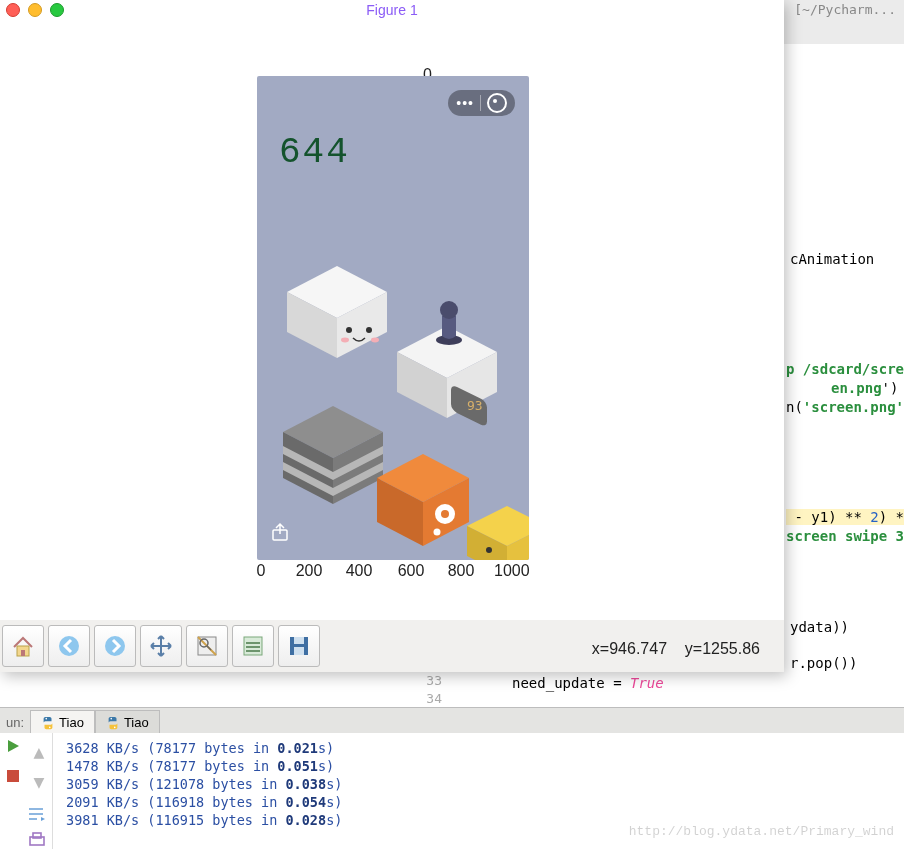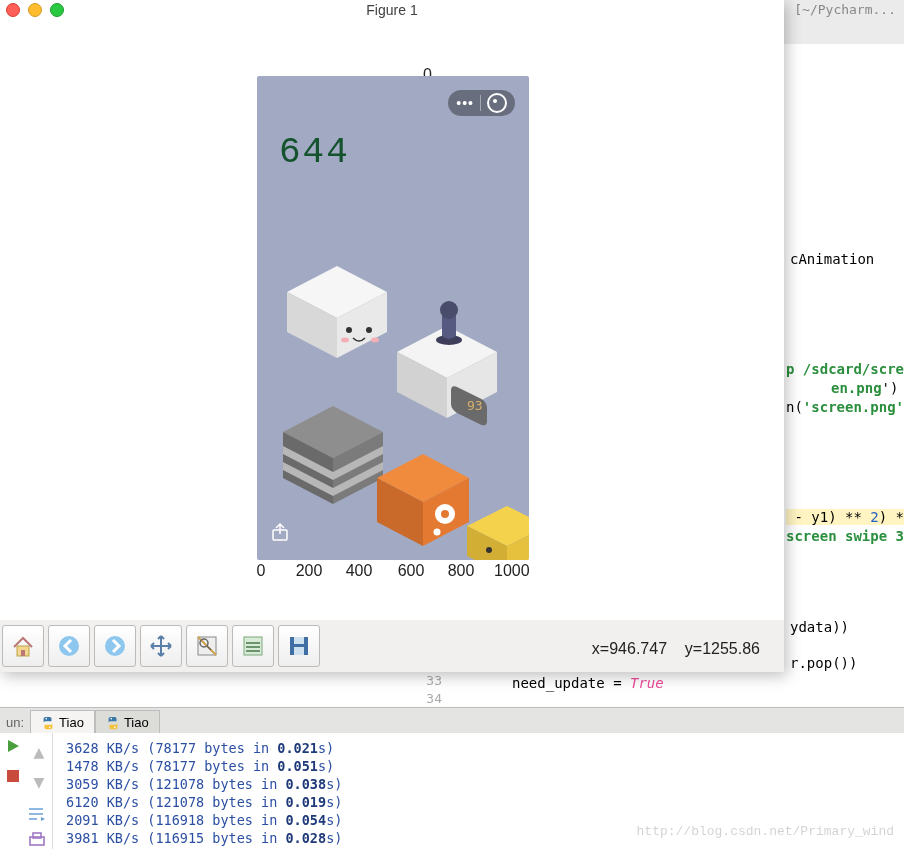--- a/index.html
+++ b/index.html
@@ -6,21 +6,21 @@
 
 
 .traffic-lights { position:absolute; top:3px; left:6px; display:flex; gap:8px; z-index:30; }
 .tl { width:12px; height:12px; border-radius:50%; }
 .tl.r { background:#ff5f57; border:0.5px solid #d43d32;}
 .tl.y { background:#ffbd2e; border:0.5px solid #d49b22;}
 .tl.g { background:#28c940; border:0.5px solid #1d9a2e;}
 
 
 .figure-window { position:absolute; top:0; left:0; width:784px; height:672px; background:#fff; box-shadow: 3px 4px 14px rgba(0,0,0,0.25); z-index:20; }
-.figure-title { position:absolute; top:2px; width:784px; text-align:center; font-size:14px; color:#404040; }
+.figure-title { position:absolute; top:2px; width:784px; text-align:center; font-size:14px; color:#8b5cf6; }
 .canvas-area { position:absolute; top:20px; left:0; width:784px; height:600px; }
 .axes { position:absolute; left:195px; top:48px; width:345px; height:506px; }
 
 
 .ytick { position:absolute; right:352px; width:50px; text-align:right; font-size:16px; color:#222; }
 .xtick { position:absolute; top:560px; font-size:16px; color:#222; text-align:center; width:30px; }
 
 
 .phone { position:absolute; left:62px; top:8px; width:272px; height:484px; background:#a2aac3; border-radius:2px; overflow:hidden; }
 
@@ -137,27 +137,26 @@
         <svg width="20" height="18" viewBox="0 0 20 18">
             <rect x="3" y="6" width="14" height="8" fill="none" stroke="#a078c4" stroke-width="1.6"></rect>
             <rect x="6" y="2" width="8" height="5" fill="none" stroke="#a078c4" stroke-width="1.6"></rect>
           </svg>
       </div>
     </div>
     <div class="console-lines">
       <div class="o"><span>3628</span> KB/s (<span>78177</span> bytes in <b>0.021</b>s)</div>
       <div class="o"><span>1478</span> KB/s (<span>78177</span> bytes in <b>0.051</b>s)</div>
       <div class="o"><span>3059</span> KB/s (<span>121078</span> bytes in <b>0.038</b>s)</div>
-      <div class="o"><span>6120</span> KB/s (<span>121078</span> bytes in <b>0.019</b>s)</div>
       <div class="o"><span>2091</span> KB/s (<span>116918</span> bytes in <b>0.054</b>s)</div>
       <div class="o"><span>3981</span> KB/s (<span>116915</span> bytes in <b>0.028</b>s)</div>
     </div>
   </div>
 
-  <div class="watermark">http://blog.csdn.net/Primary_wind</div>
+  <div class="watermark">http://blog.ydata.net/Primary_wind</div>
 </div>
 
 <div class="figure-window">
   <div class="traffic-lights">
     <div class="tl r"></div>
     <div class="tl y"></div>
     <div class="tl g"></div>
   </div>
   <div class="figure-title">Figure 1</div>
 

